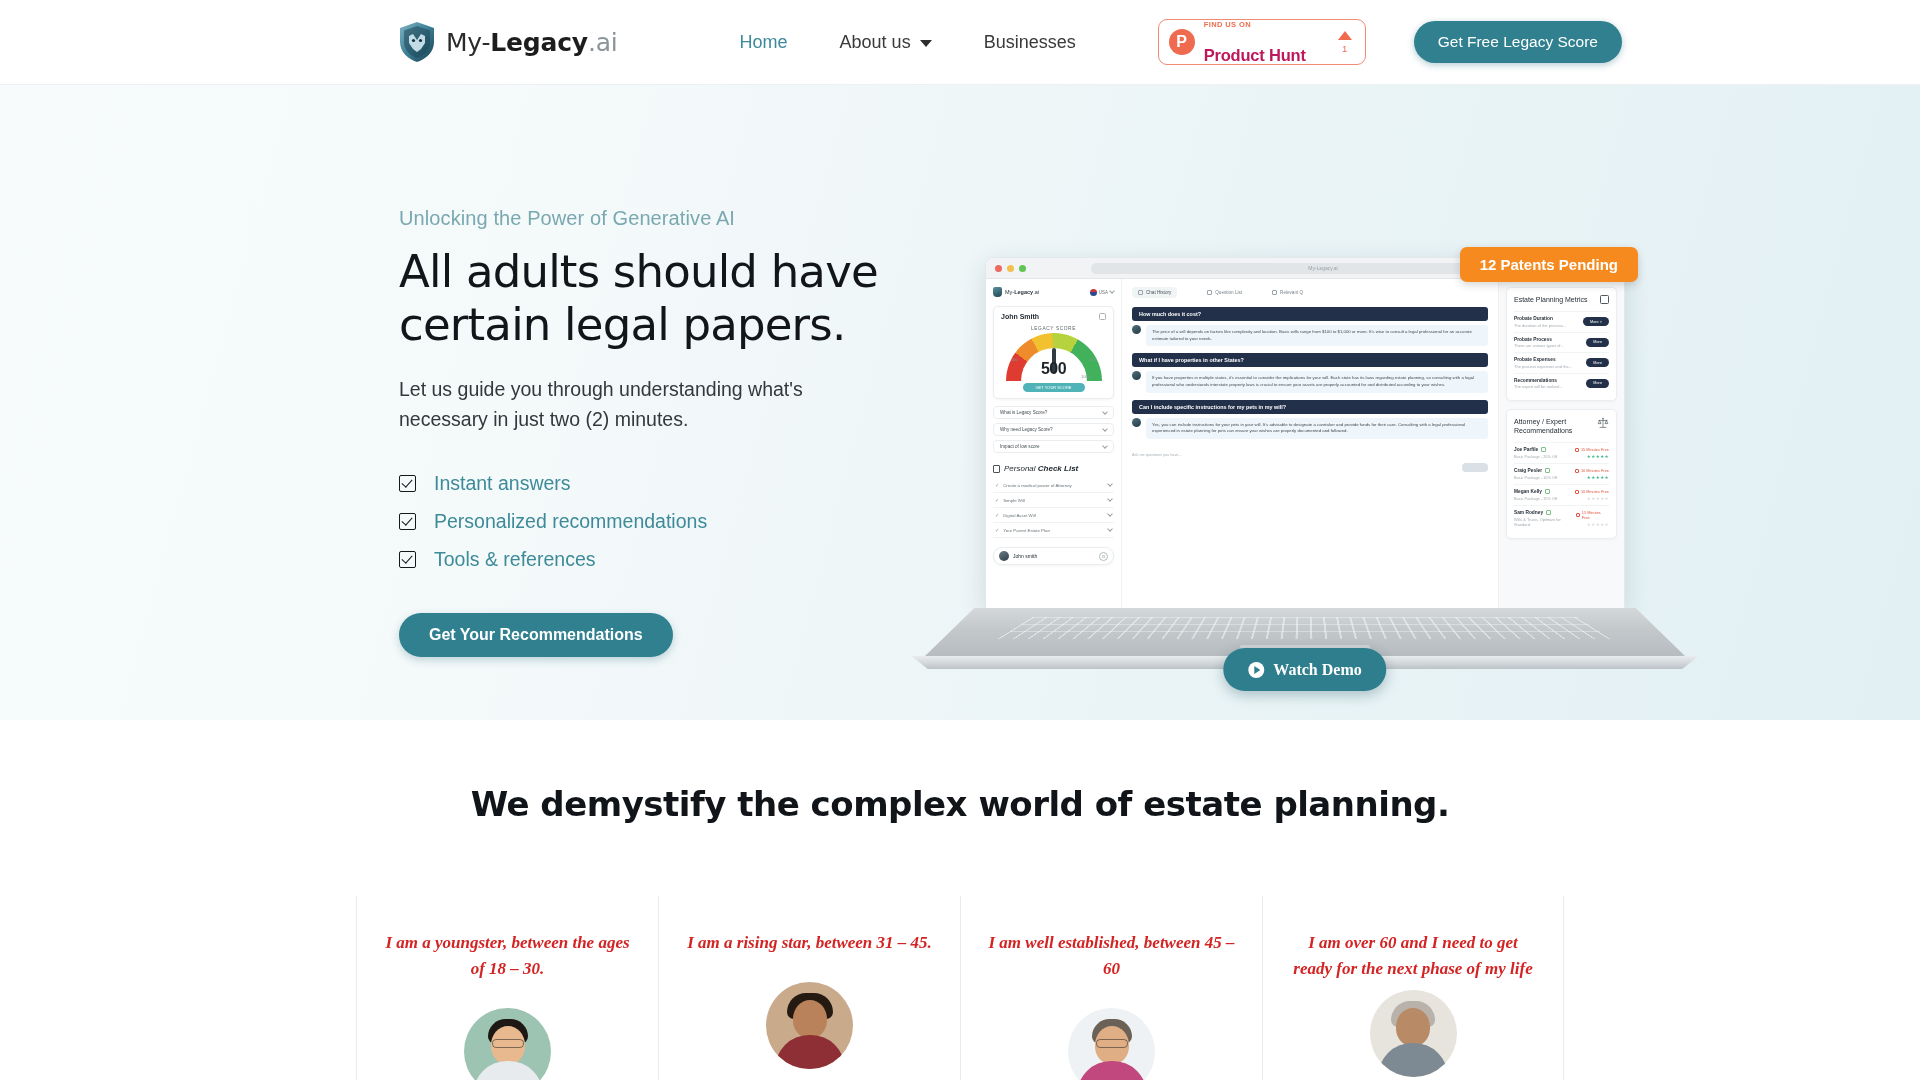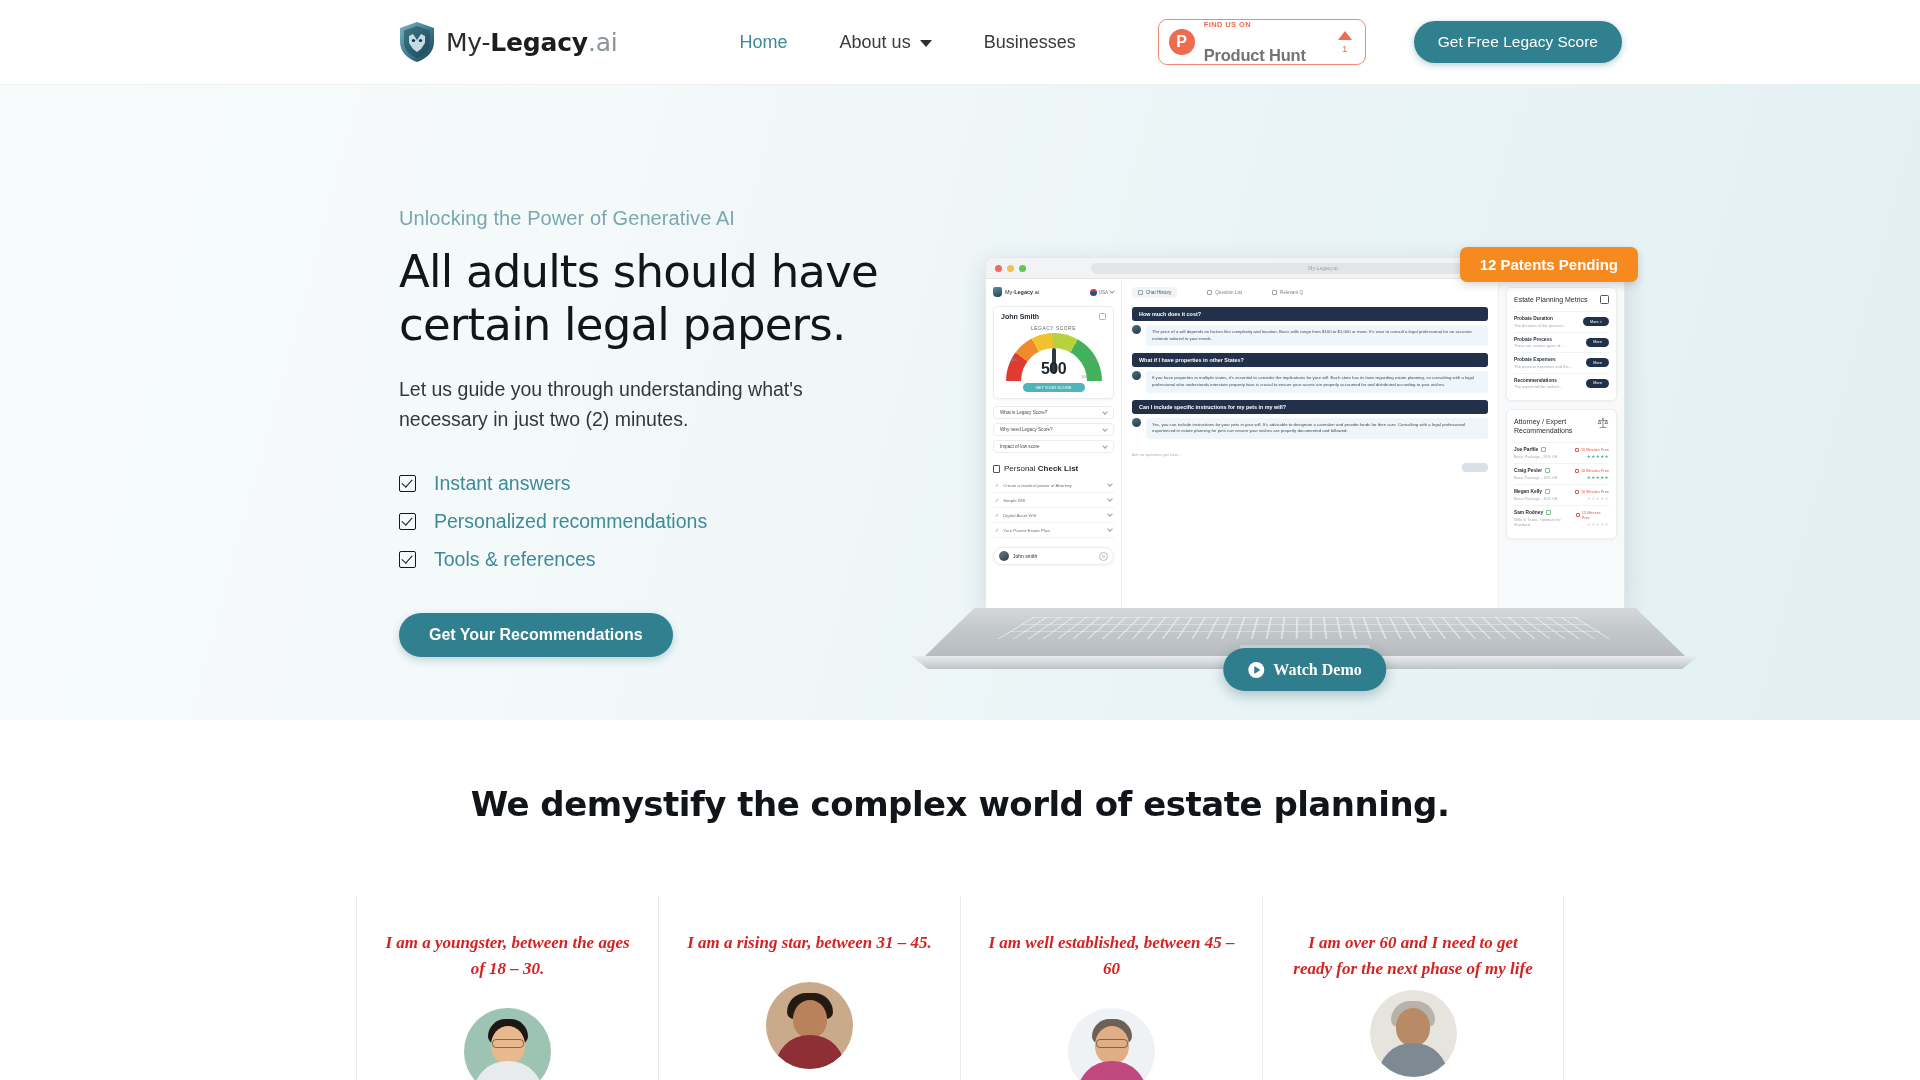--- a/index.html
+++ b/index.html
@@ -53,21 +53,21 @@
     display:flex;align-items:center;padding:0 10px;gap:9px;background:#fff;
     cursor:pointer;
   }
   .ph-logo{
     width:26px;height:26px;border-radius:50%;background:#ef6b4f;flex:none;
     display:flex;align-items:center;justify-content:center;
     color:#fff;font-weight:700;font-size:16px;font-family:"Liberation Sans",sans-serif;
   }
   .ph-txt{display:flex;flex-direction:column;line-height:1;flex:1;}
   .ph-small{font-size:7.5px;font-weight:700;color:#ef6b4f;letter-spacing:.4px;}
-  .ph-big{font-size:16.5px;font-weight:700;color:#737373;letter-spacing:-.2px;margin-top:19px;}
+  .ph-big{font-size:16.5px;font-weight:700;color:#be185d;letter-spacing:-.2px;margin-top:19px;}
   .ph-vote{display:flex;flex-direction:column;align-items:center;width:20px;}
   .ph-arrow{
     width:0;height:0;border-left:7px solid transparent;border-right:7px solid transparent;
     border-bottom:9px solid #ef6b4f;
   }
   .ph-count{font-size:9.5px;color:#ef6b4f;margin-top:3px;font-weight:400;}
 
   .cta-header{
     margin-left:48px;
     background:#30808f;color:#fff;border:none;border-radius:22px;
@@ -165,21 +165,21 @@
     background:#4fb3b8;color:#fff;font-size:4px;display:flex;align-items:center;
     justify-content:center;}
 
   .acc{margin-top:7px;display:flex;flex-direction:column;gap:4px;}
   .acc-item{background:#fff;border:1px solid #e9edef;border-radius:4px;height:13px;
     display:flex;align-items:center;justify-content:space-between;padding:0 6px;
     font-size:4.6px;color:#434c52;}
   .chev{width:4px;height:4px;border-right:1px solid #97a0a5;border-bottom:1px solid #97a0a5;
     transform:rotate(45deg);margin-top:-2px;}
 
-  .pcl-head{display:flex;align-items:center;gap:4px;margin-top:11px;margin-bottom:5px;}
+  .pcl-head{display:flex;align-items:center;gap:4px;margin-top:11px;margin-bottom:5px;font-style:italic;}
   .pcl-ico{width:7px;height:8px;border:1px solid #4a545b;border-radius:1px;}
   .pcl-title{font-size:8px;color:#1d262c;}
   .pcl-title b{font-weight:700;}
   .pcl-row{display:flex;align-items:center;justify-content:space-between;
     padding:4px 2px;border-bottom:1px solid #f0f3f4;font-size:4.4px;color:#6b747a;}
   .pcl-row .lft{display:flex;align-items:center;gap:4px;}
   .pcl-check{color:#8b949a;font-size:5px;}
   .user-chip{margin-top:9px;display:flex;align-items:center;justify-content:space-between;
     background:#fff;border:1px solid #e9edef;border-radius:11px;padding:3px 5px;
     box-shadow:0 1px 3px rgba(0,0,0,.05);}

